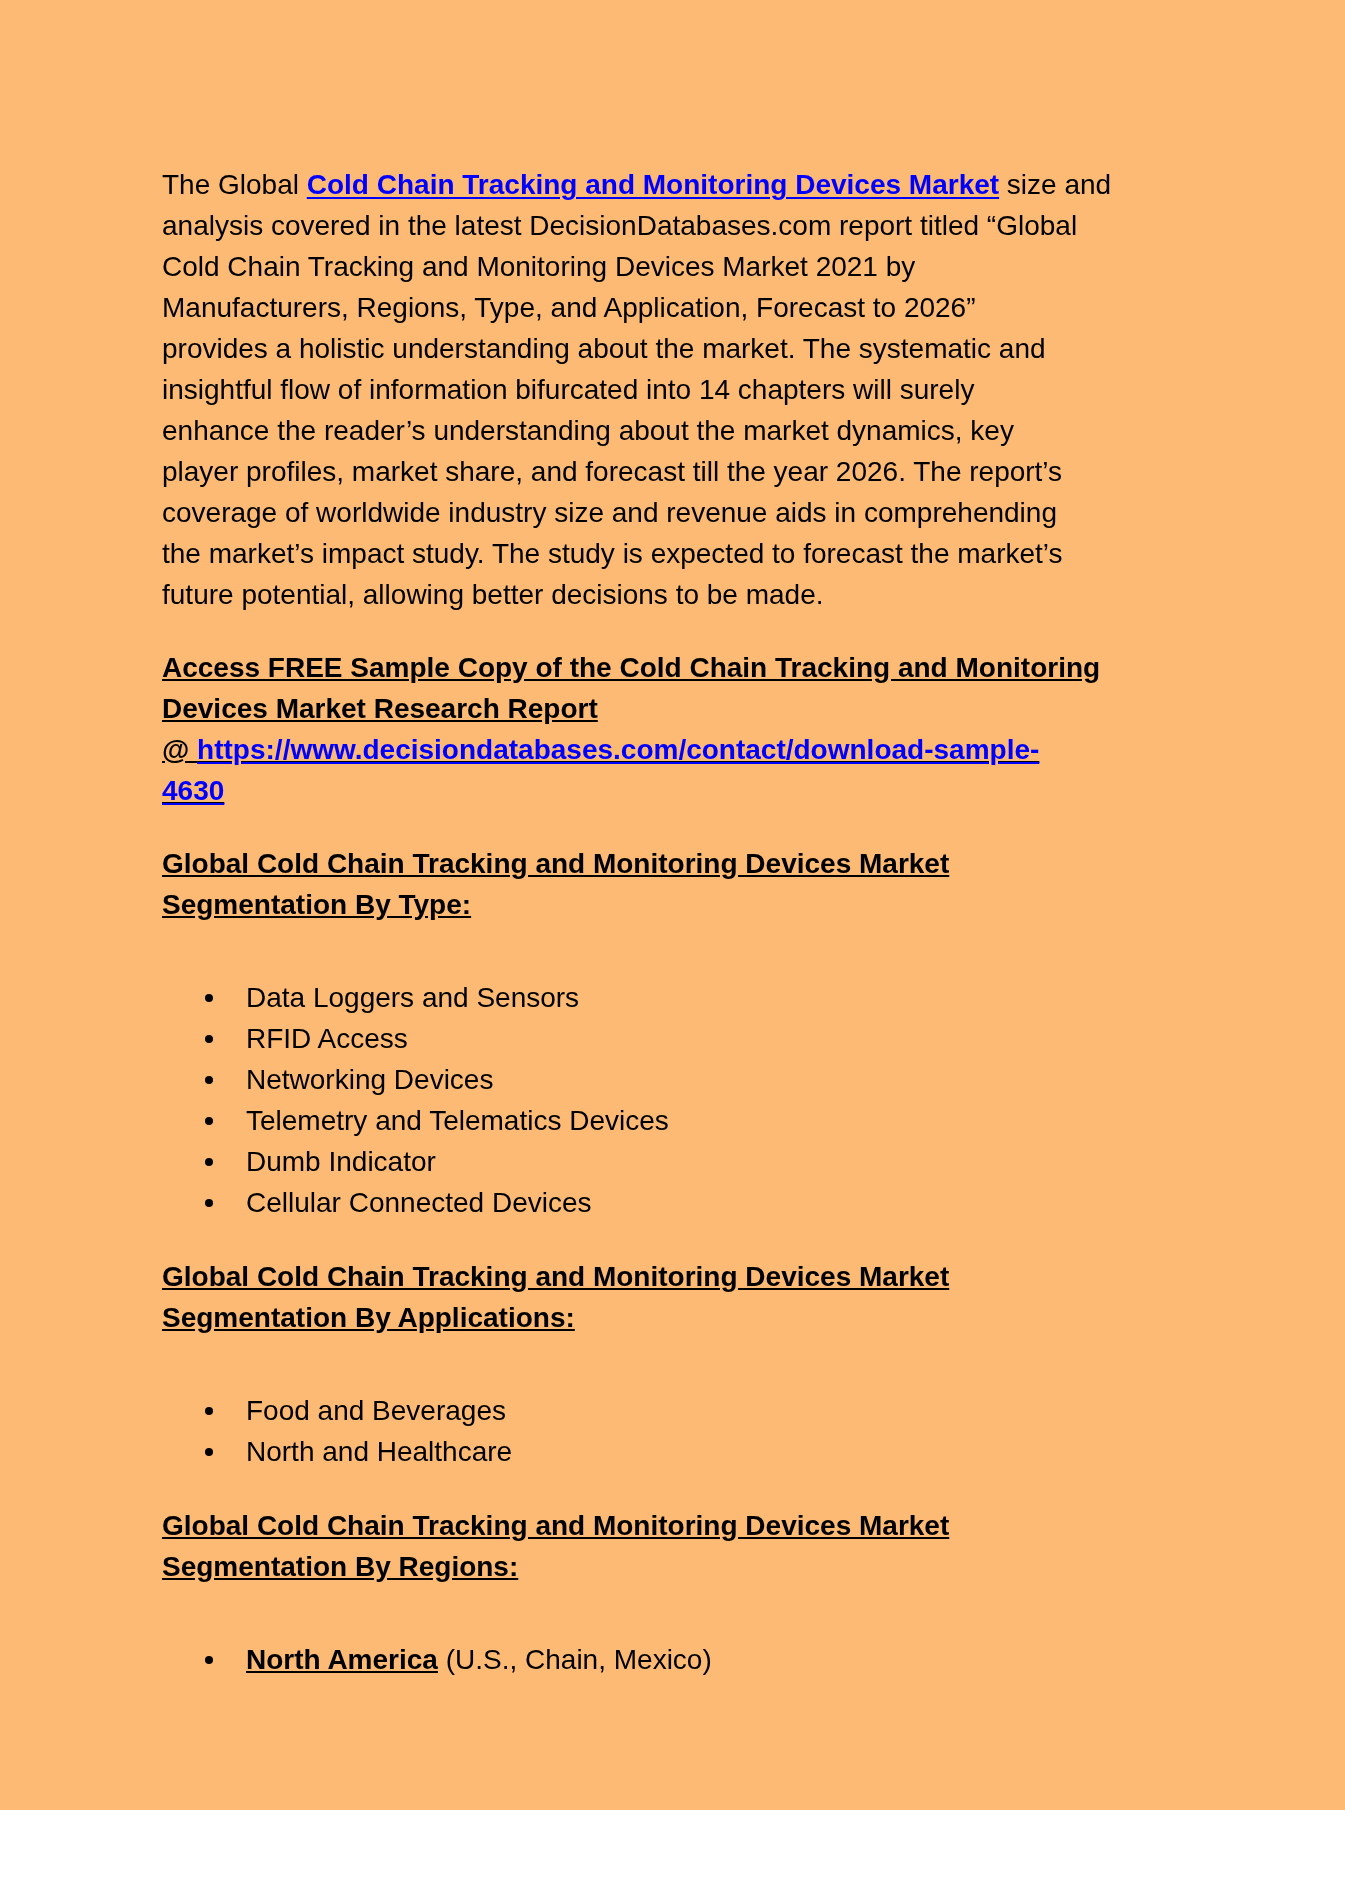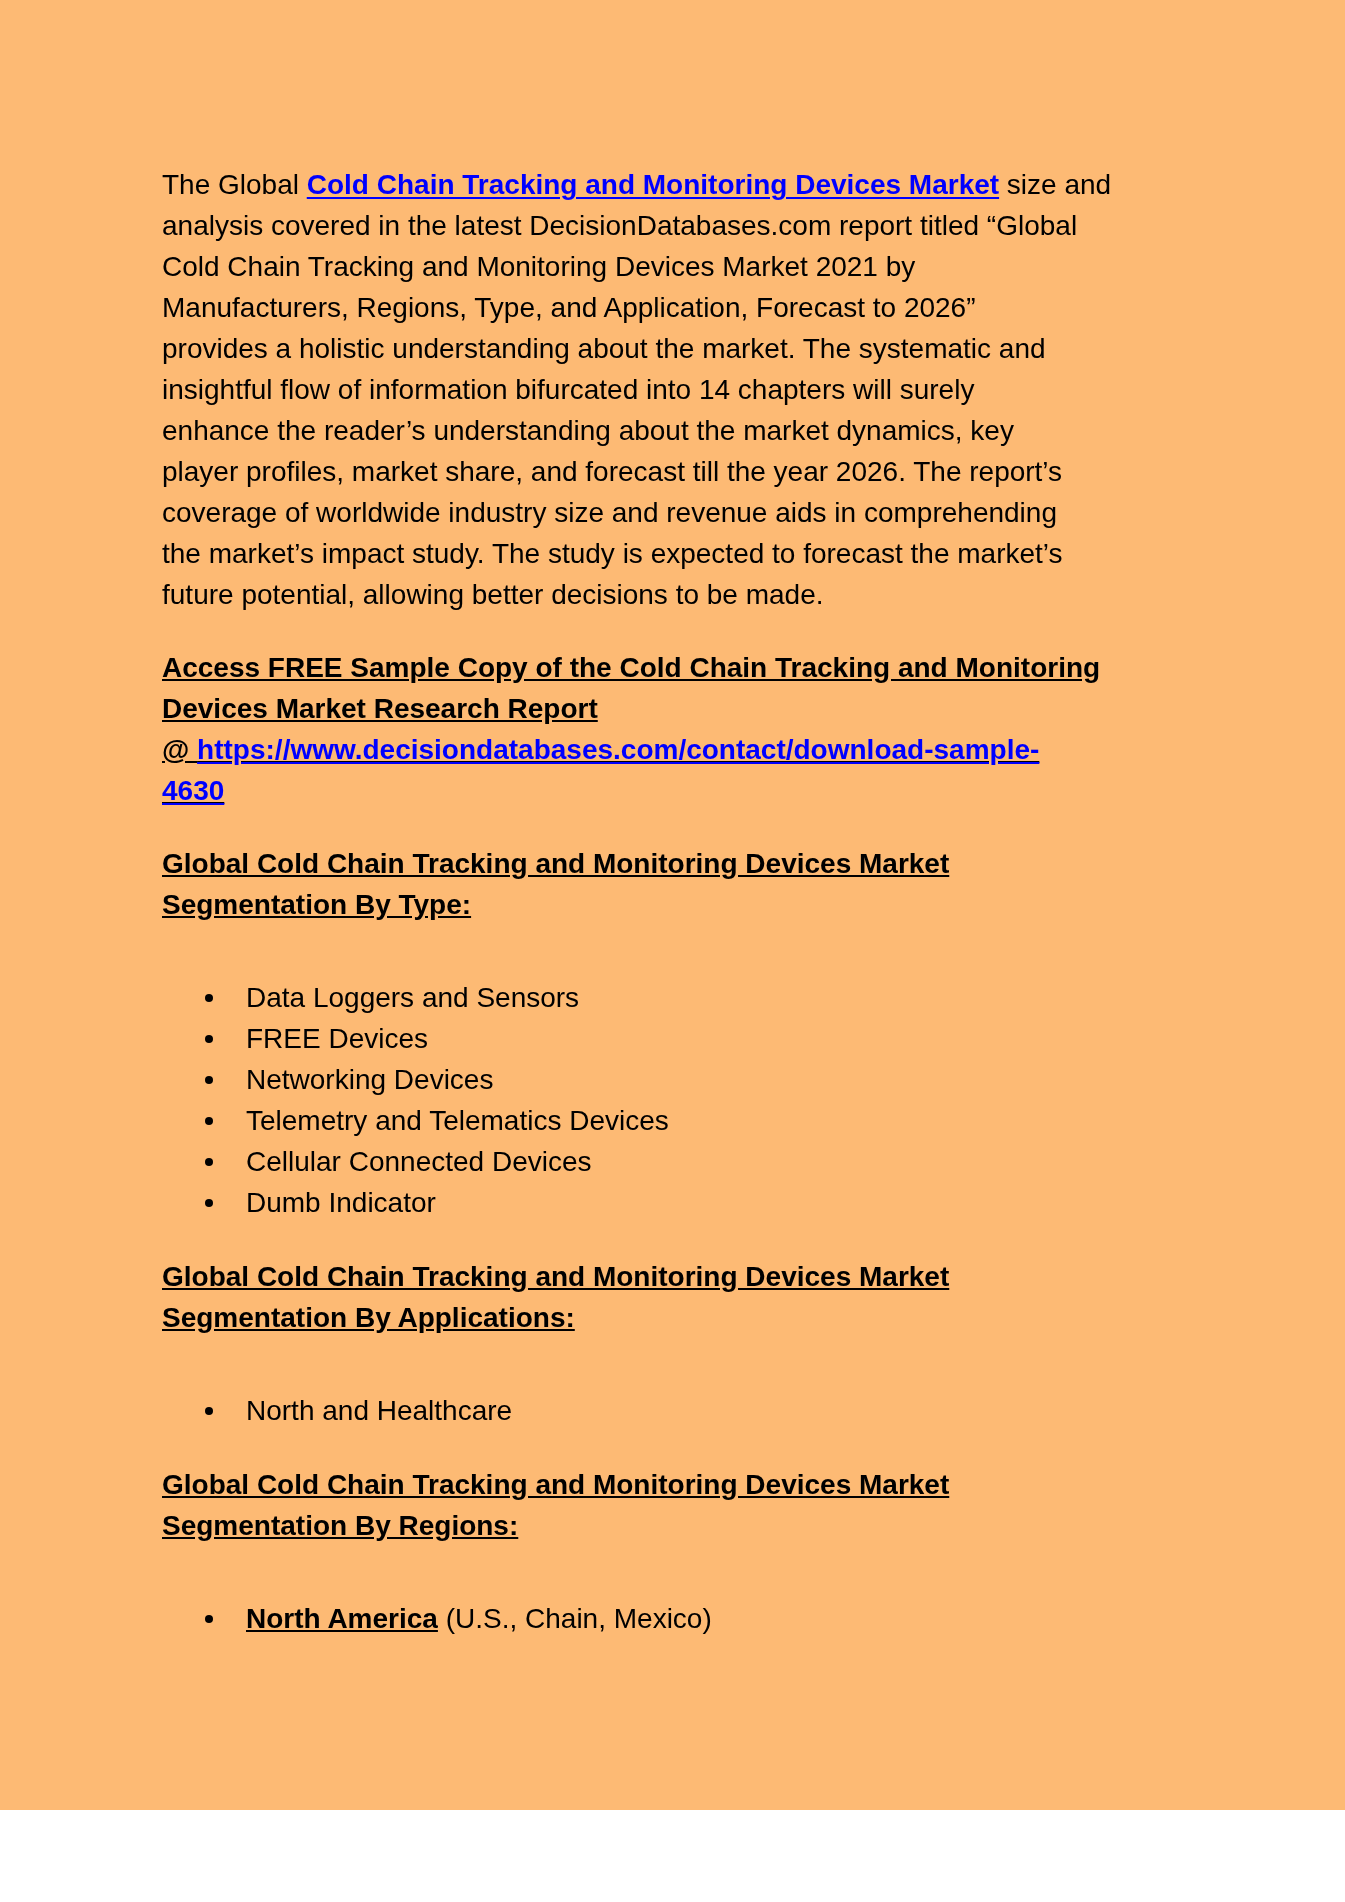--- a/index.html
+++ b/index.html
@@ -76,31 +76,32 @@
 Devices Market Research Report</span><br>
     <span>@ </span><a class="doc-link ml">https://www.decisiondatabases.com/contact/download-sample-
 4630</a>
   </p>
 
   <p class="bold ml">Global Cold Chain Tracking and Monitoring Devices Market
 Segmentation By Type:</p>
 
   <ul class="doc-list">
     <li>Data Loggers and Sensors</li>
-    <li>FREE Devices</li>
+    <li>RFID Access</li>
     <li>Networking Devices</li>
     <li>Telemetry and Telematics Devices</li>
+    <li>Dumb Indicator</li>
     <li>Cellular Connected Devices</li>
-    <li>Dumb Indicator</li>
   </ul>
 
   <p class="bold ml">Global Cold Chain Tracking and Monitoring Devices Market
 Segmentation By Applications:</p>
 
   <ul class="doc-list">
+    <li>Food and Beverages</li>
     <li>North and Healthcare</li>
   </ul>
 
   <p class="bold ml">Global Cold Chain Tracking and Monitoring Devices Market
 Segmentation By Regions:</p>
 
   <ul class="doc-list">
     <li><span class="bold">North America</span><span> (U.S., Chain, Mexico)</span></li>
   </ul>
 

